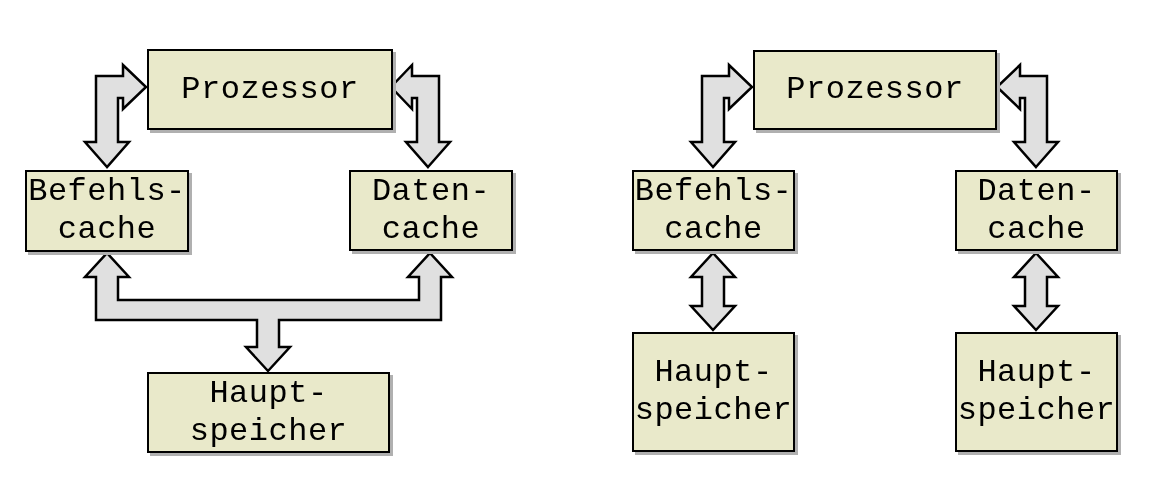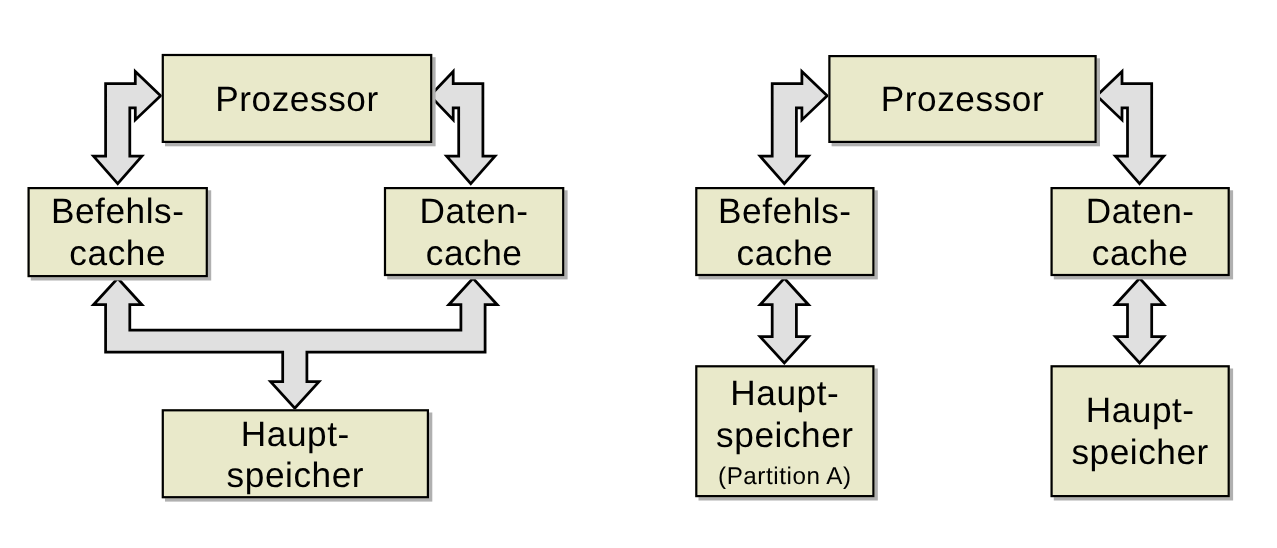--- a/index.html
+++ b/index.html
@@ -8,21 +8,21 @@
     --outline:#000000;
     --shadow:#b0b0b0;
     --bg:#ffffff;
   }
   html,body{margin:0;padding:0;background:var(--bg);}
   #canvas{
     position:relative;
     width:1161px;height:498px;
     background:var(--bg);
     overflow:hidden;
-    font-family:Liberation Sans, sans-serif;
+    font-family:Liberation Mono, monospace;
   }
   #arrow-layer{position:absolute;left:0;top:0;z-index:0;}
   #arrow-layer polygon{
     fill:var(--arrow-fill);
     stroke:var(--outline);
     stroke-width:2.5;
     stroke-linejoin:miter;
   }
   .box{
     position:absolute;
@@ -114,21 +114,20 @@
   </div>
 
   <div class="box" id="dat-r">
     <span class="line">Daten-</span>
     <span class="line">cache</span>
   </div>
 
   <div class="box" id="haupt-a">
     <span class="line">Haupt-</span>
     <span class="line">speicher</span>
-    <span class="sub">(Partition A)</span>
   </div>
 
   <div class="box" id="haupt-b">
     <span class="line">Haupt-</span>
     <span class="line">speicher</span>
   </div>
 
 </div>
 
 </body></html>

